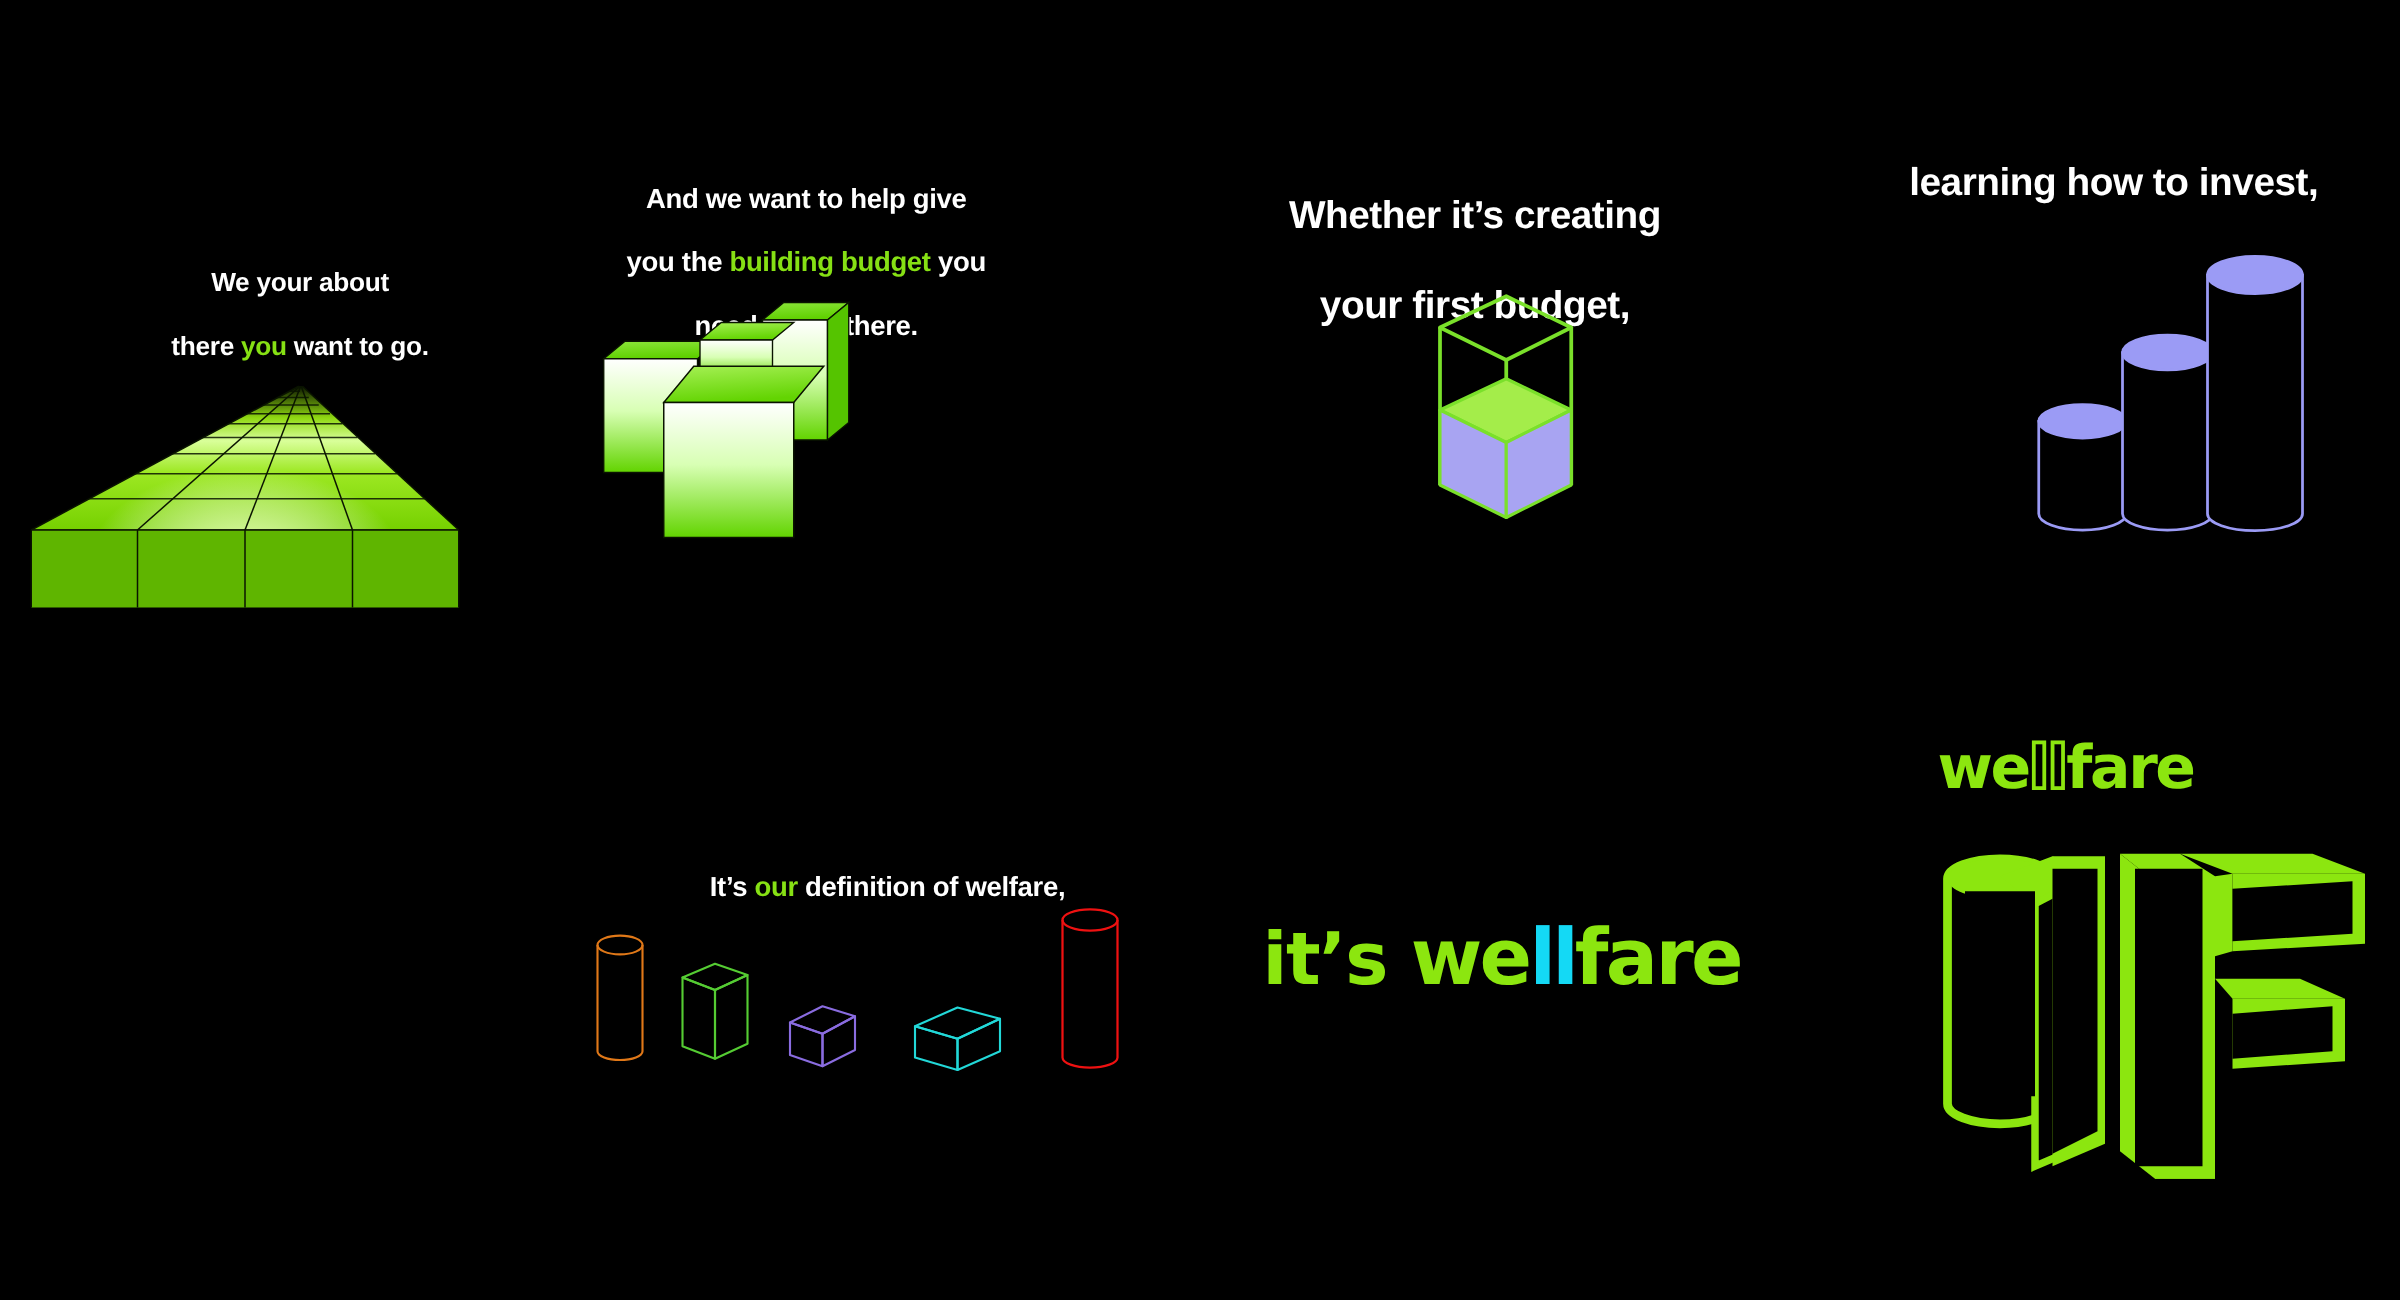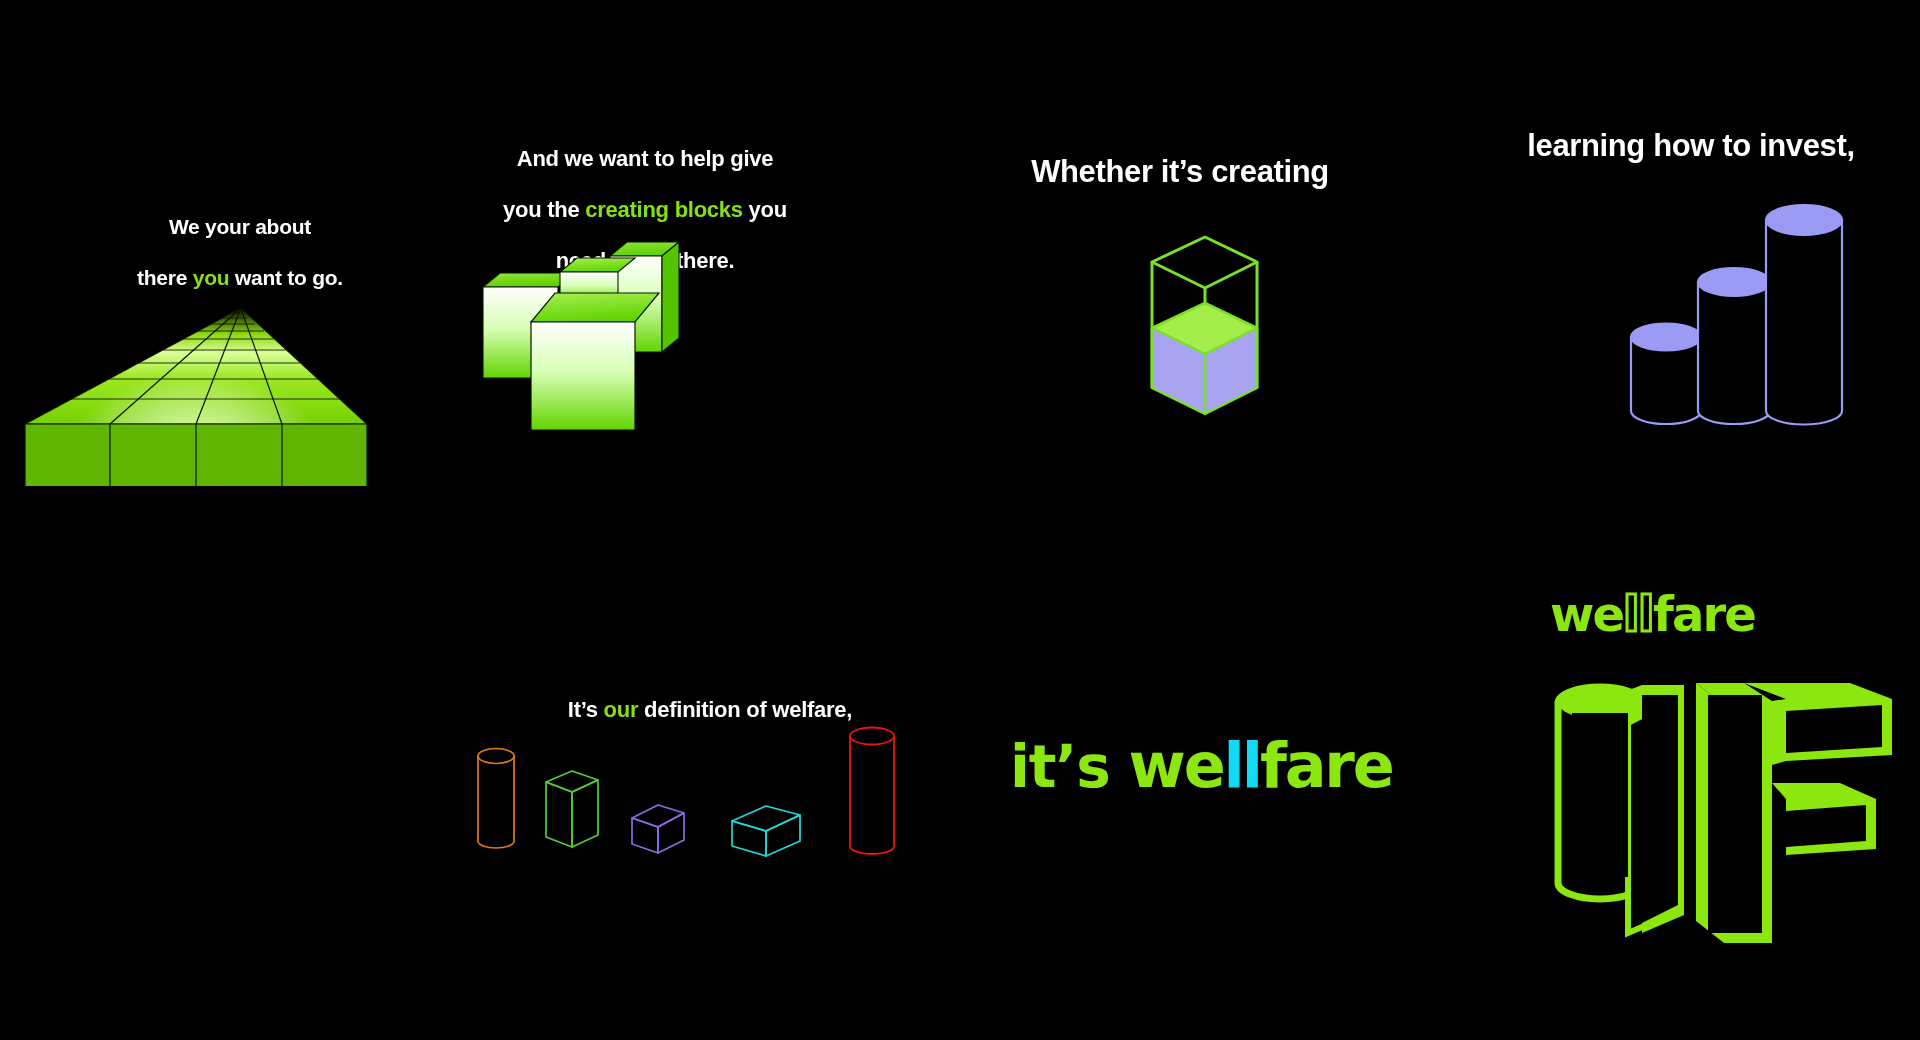--- a/index.html
+++ b/index.html
@@ -152,21 +152,21 @@
           <line x1="25" y1="174" x2="25" y2="236"></line>
           <line x1="367" y1="174" x2="367" y2="236"></line>
         </g>
       </svg>
     </div>
   </section>
 
   <section class="panel" id="p2">
     <div class="cap cap-md">
       <span>And we want to help give</span><br>
-      <span>you the </span><span class="hl">creating blocks</span><span> you</span><br>
+      <span>you the </span><span class="hl">building budget</span><span> you</span><br>
       <span>need to get there.</span>
     </div>
 
     <div class="blocks">
       <svg width="380" height="230" viewBox="0 0 380 230">
         <defs>
           <linearGradient id="cubeFace" x1="0" y1="0" x2="0" y2="1">
             <stop offset="0%" stop-color="#ffffff"></stop>
             <stop offset="46%" stop-color="#d8ffb4"></stop>
             <stop offset="100%" stop-color="#62d400"></stop>
@@ -201,20 +201,21 @@
           <polygon points="76,92 180,92 204,63 100,63" fill="url(#cubeTop2)" stroke="#0a1400" stroke-width="1.2"></polygon>
           <polygon points="76,92 180,92 180,200 76,200" fill="url(#cubeFace)" stroke="#0a1400" stroke-width="1.2"></polygon>
         </g>
       </svg>
     </div>
   </section>
 
   <section class="panel" id="p3">
     <div class="cap cap-lg">
       <span>Whether it’s creating</span><br>
+      <span>your first budget,</span>
     </div>
 
     <div class="budget">
       <svg width="430" height="230" viewBox="0 0 430 230">
         <g stroke="#7ae02a" stroke-width="3" fill="none" stroke-linejoin="round">
 
           <polygon points="187,34 240,9 292,34 240,60"></polygon>
 
           <line x1="187" y1="34" x2="187" y2="160"></line>
           <line x1="292" y1="34" x2="292" y2="160"></line>

